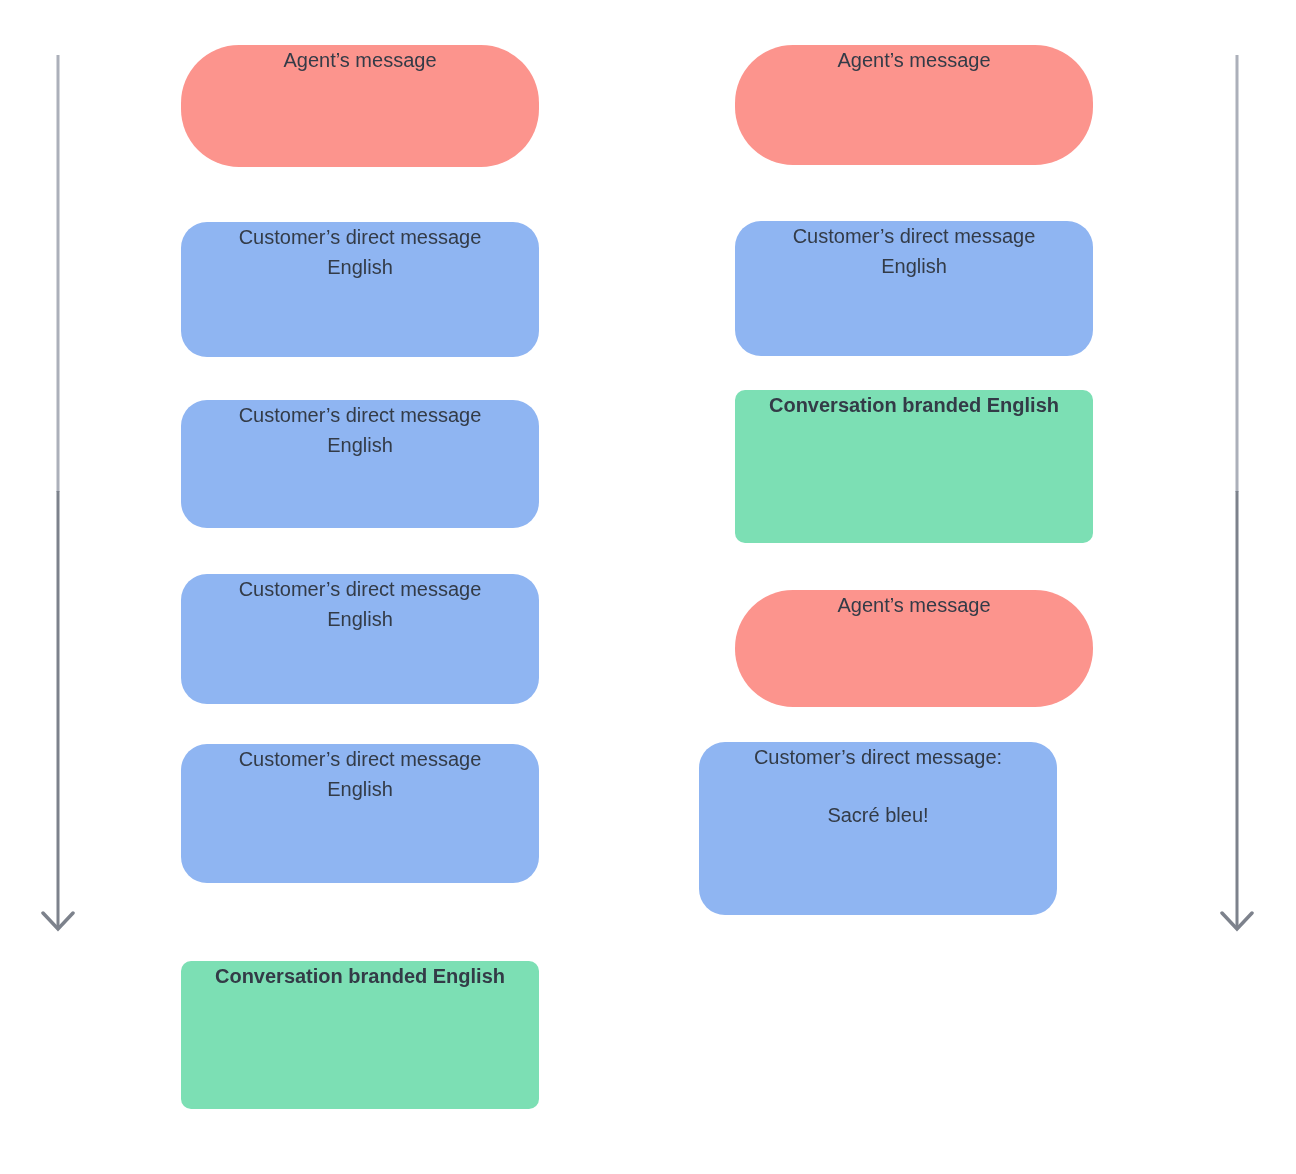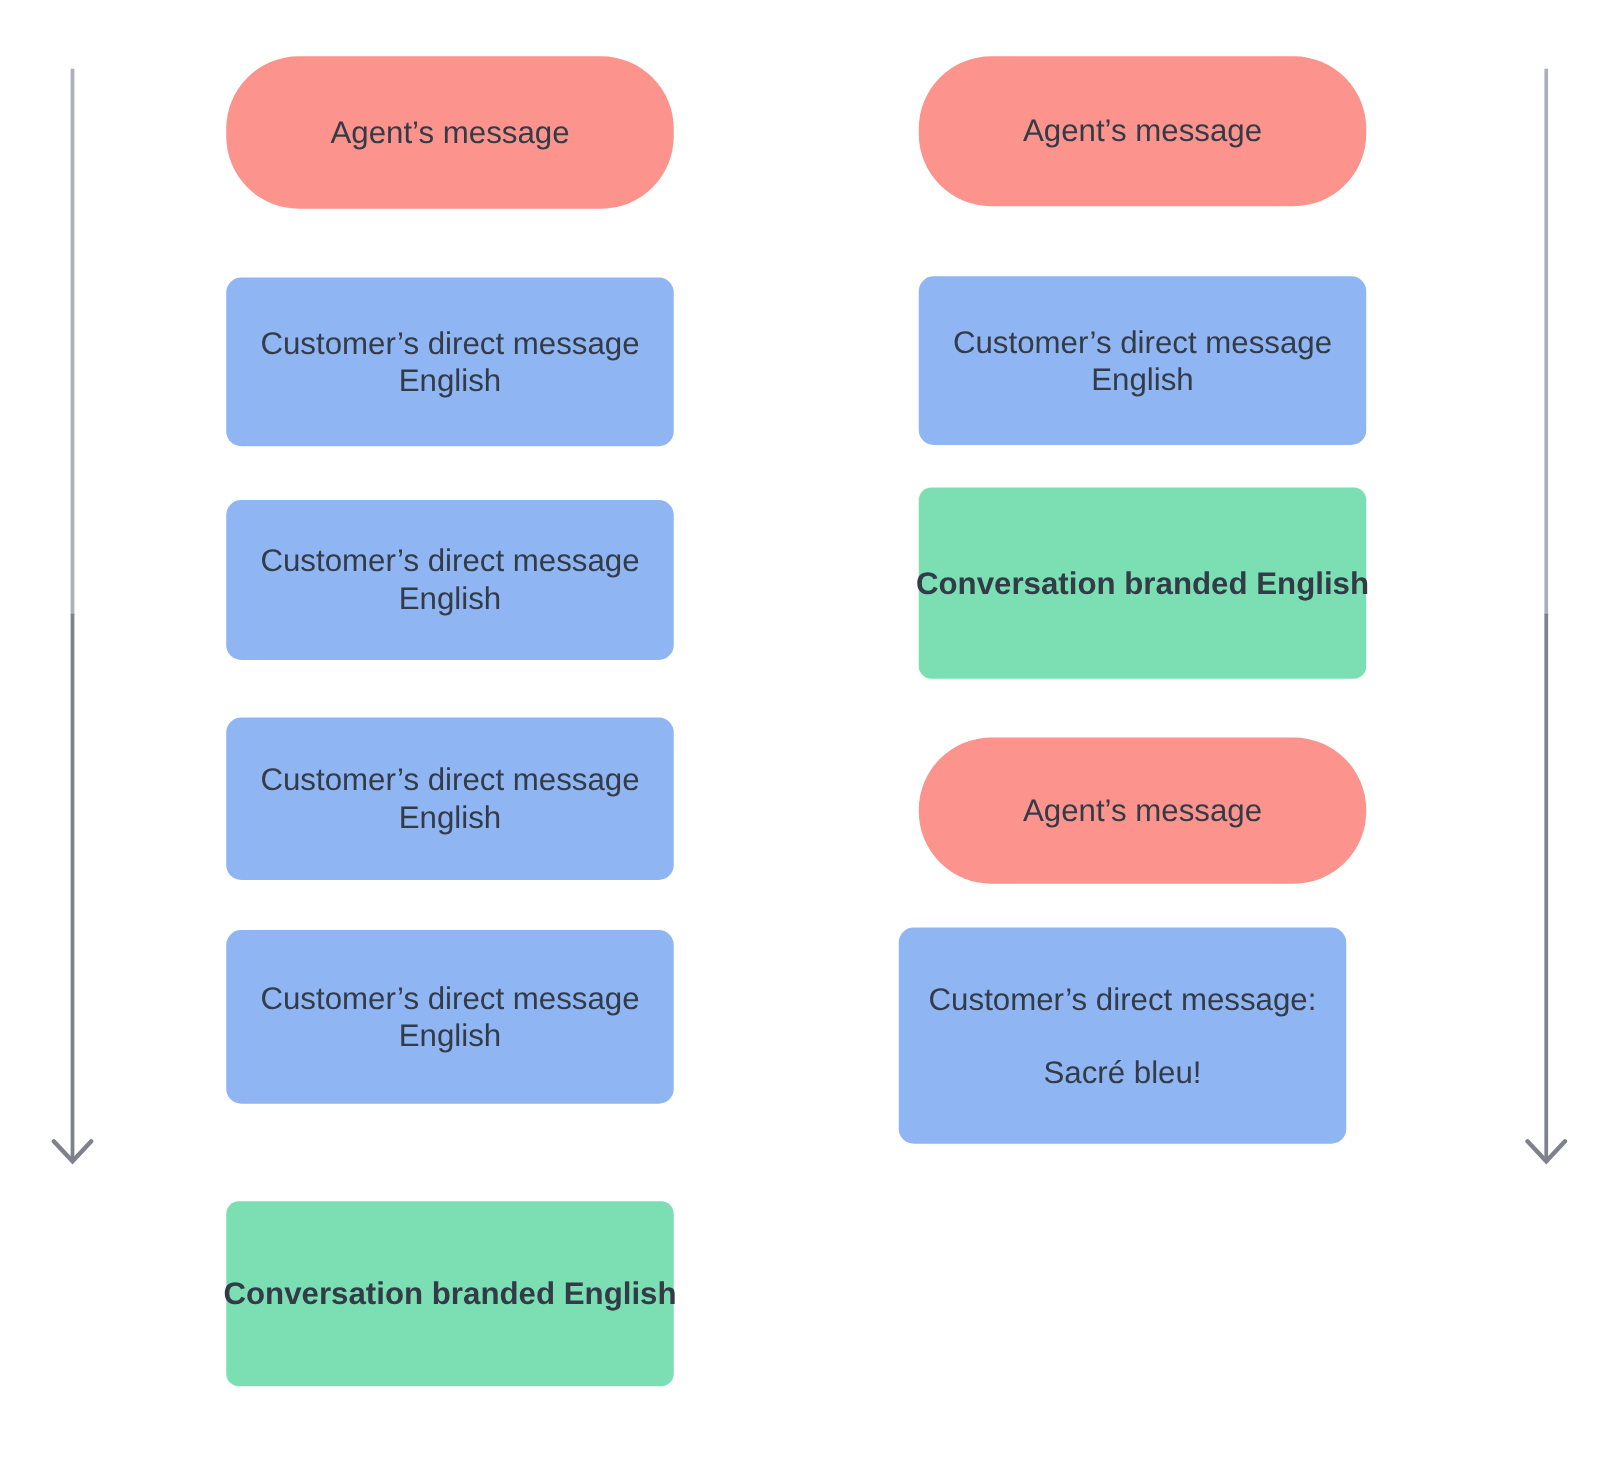--- a/index.html
+++ b/index.html
@@ -20,28 +20,27 @@
     background:var(--bg);
     overflow:hidden;
   }
   .col{position:absolute;inset:0;}
   .bubble{
     position:absolute;
     width:358px;
     display:flex;
     flex-direction:column;
     align-items:center;
-    justify-content:center;
     text-align:center;
     color:var(--text);
-    font-size:25px;
+    font-size:20px;
     line-height:30px;
   }
   .bubble.agent{background:var(--agent);border-radius:58px;}
-  .bubble.customer{background:var(--customer);border-radius:12px;}
+  .bubble.customer{background:var(--customer);border-radius:26px;}
   .bubble.branded{background:var(--branded);border-radius:10px;font-weight:bold;}
   .line{white-space:nowrap;}
   .line.bold{font-weight:normal;margin-top:28px;}
   .arrow{position:absolute;top:0;}
   .arrow .shaft-top{stroke:var(--arrow-top);stroke-width:3;}
   .arrow .shaft-bottom{stroke:var(--arrow-bottom);stroke-width:3;}
   .arrow .head{stroke:var(--arrow-bottom);stroke-width:3.5;fill:none;stroke-linecap:round;stroke-linejoin:miter;}
 </style>
 </head>
 <body>
@@ -91,19 +90,19 @@
       <div class="bubble customer" style="left: 735px; top: 221px; height: 135px;">
         <div class="line">Customer’s direct message</div>
         <div class="line">English</div>
       </div>
       <div class="bubble branded" style="left: 735px; top: 390px; height: 153px;">
         <div class="line">Conversation branded English</div>
       </div>
       <div class="bubble agent" style="left: 735px; top: 590px; height: 117px;">
         <div class="line">Agent’s message</div>
       </div>
-      <div class="bubble customer" style="left: 719px; top: 742px; height: 173px;">
+      <div class="bubble customer" style="left: 699px; top: 742px; height: 173px;">
         <div class="line">Customer’s direct message:</div>
         <div class="line bold">Sacré bleu!</div>
       </div>
     </div>
 
 </div>
 
 </body></html>

